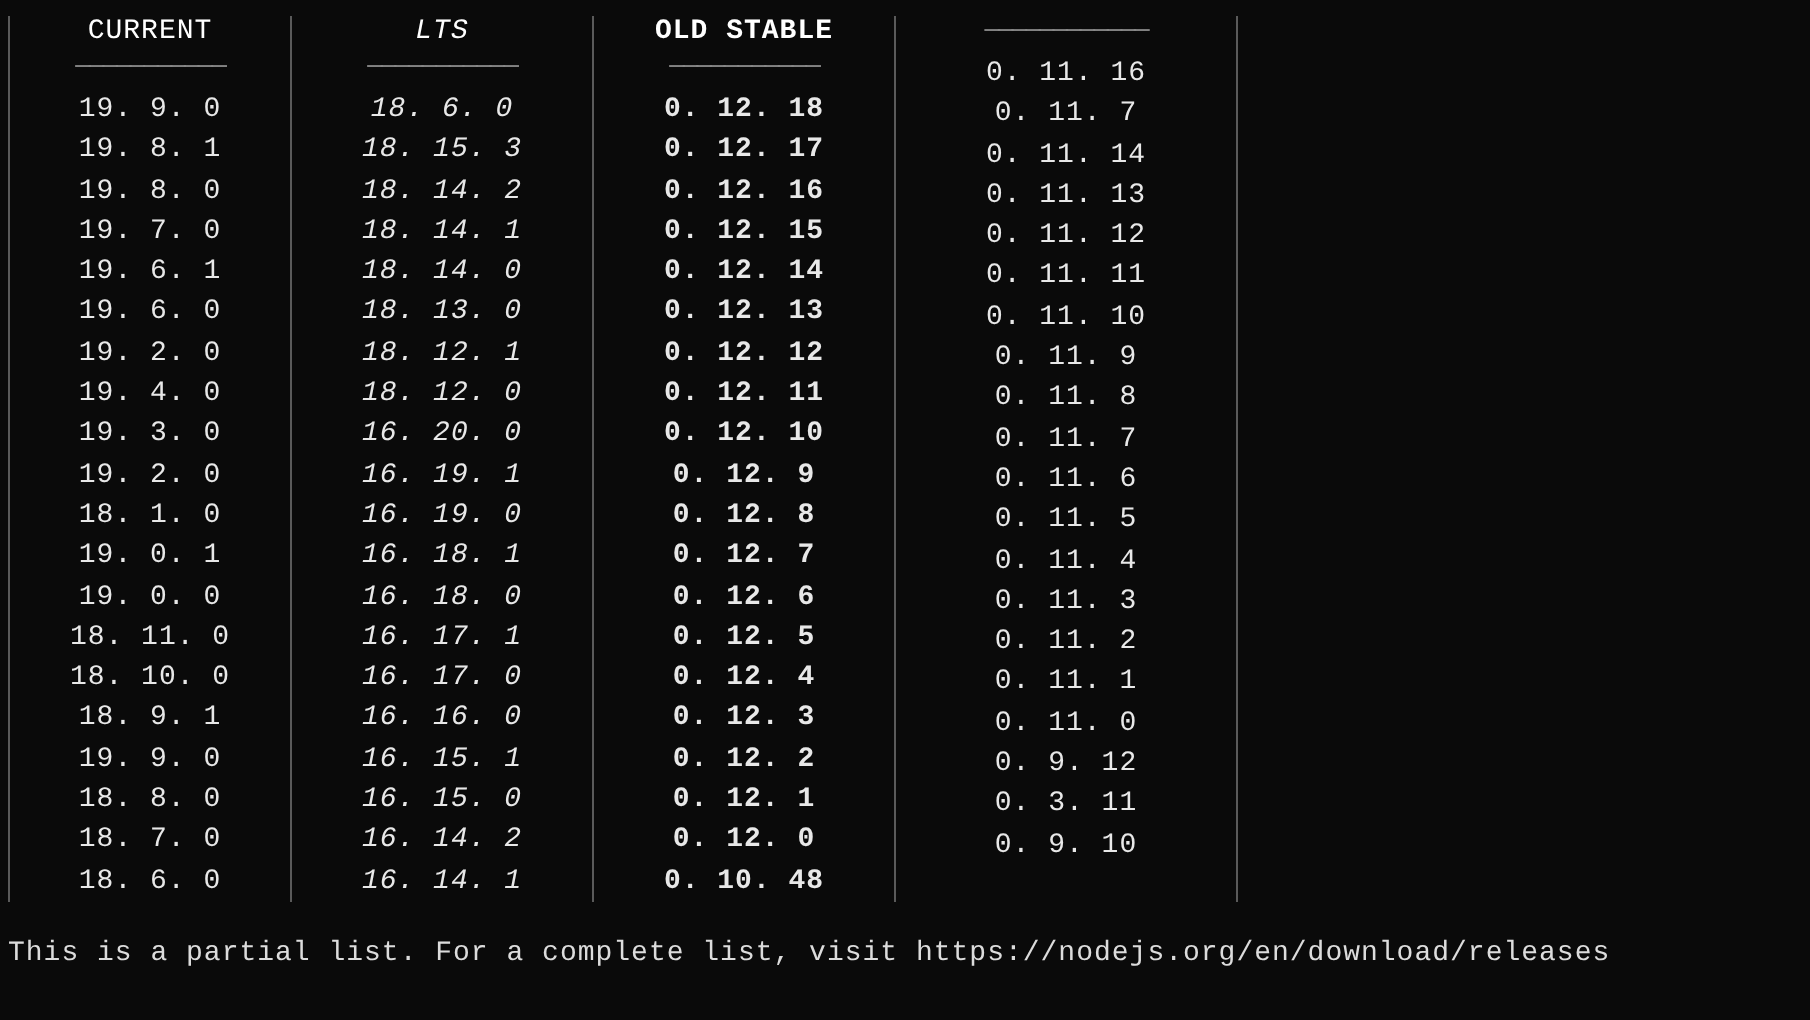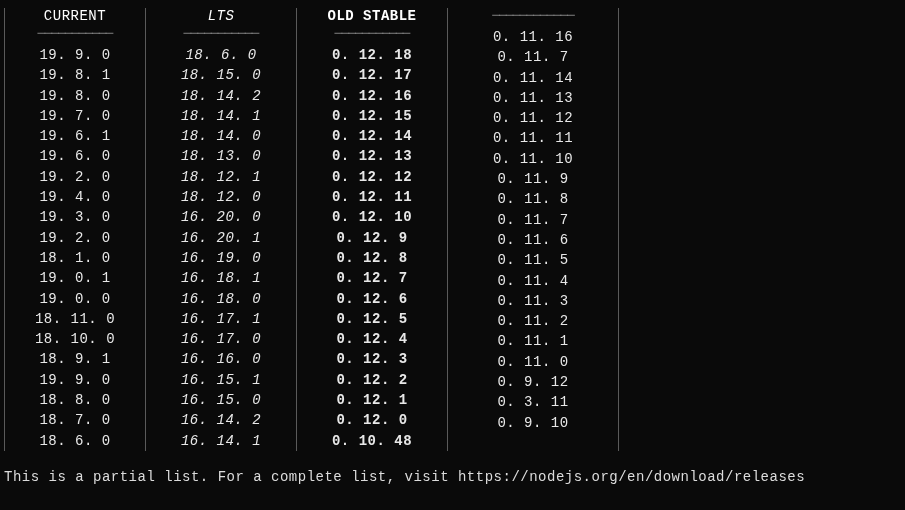--- a/index.html
+++ b/index.html
@@ -107,29 +107,29 @@
       </div>
   </div>
 
   <div class="vline"></div>
 
   <div class="col col-lts">
     <div class="col-header">LTS</div>
     <div class="divider-h">───────────</div>
     <div class="col-body">
         <div class="cell">18. 6. 0</div>
-        <div class="cell">18. 15. 0</div>
+        <div class="cell">18. 15. 3</div>
         <div class="cell">18. 14. 2</div>
         <div class="cell">18. 14. 1</div>
         <div class="cell">18. 14. 0</div>
         <div class="cell">18. 13. 0</div>
         <div class="cell">18. 12. 1</div>
         <div class="cell">18. 12. 0</div>
         <div class="cell">16. 20. 0</div>
-        <div class="cell">16. 20. 1</div>
+        <div class="cell">16. 19. 1</div>
         <div class="cell">16. 19. 0</div>
         <div class="cell">16. 18. 1</div>
         <div class="cell">16. 18. 0</div>
         <div class="cell">16. 17. 1</div>
         <div class="cell">16. 17. 0</div>
         <div class="cell">16. 16. 0</div>
         <div class="cell">16. 15. 1</div>
         <div class="cell">16. 15. 0</div>
         <div class="cell">16. 14. 2</div>
         <div class="cell">16. 14. 1</div>

